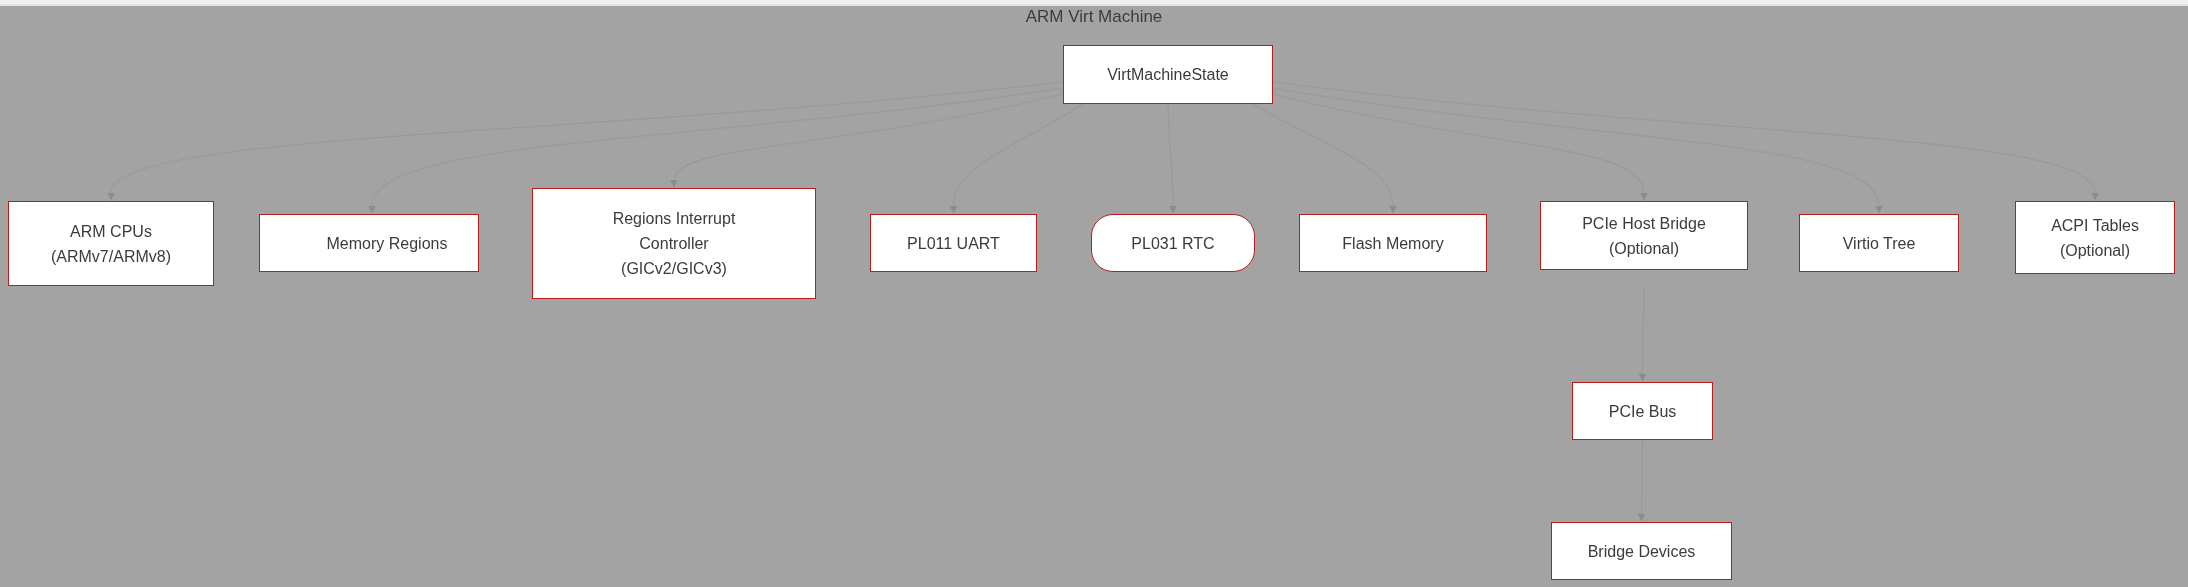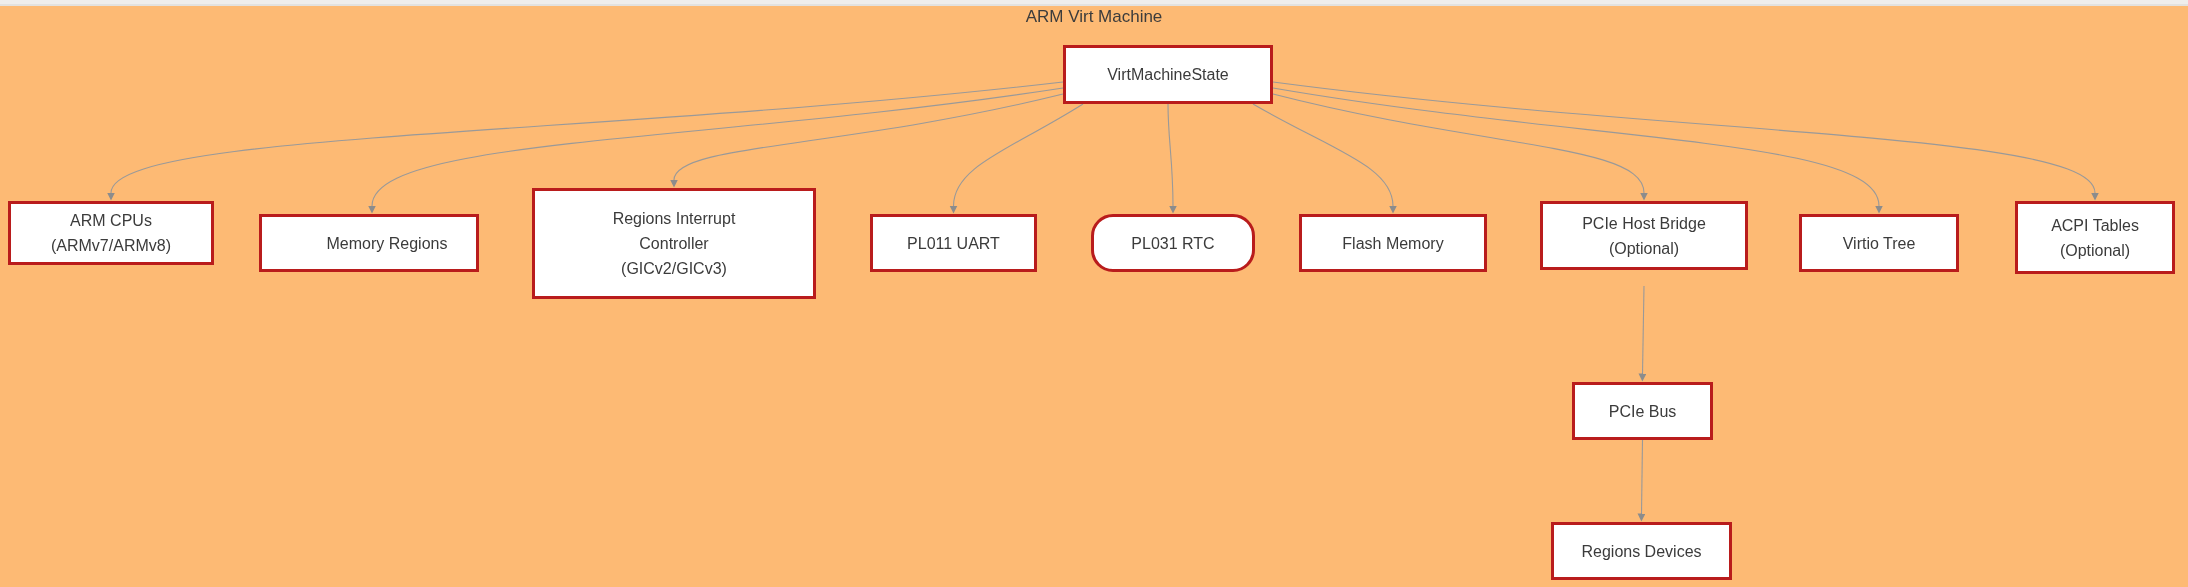--- a/index.html
+++ b/index.html
@@ -5,21 +5,21 @@
   html, body {
     margin: 0;
     padding: 0;
     background: #f6f6f5;
     font-family: "Liberation Sans", "DejaVu Sans", sans-serif;
   }
   #canvas {
     position: relative;
     width: 2188px;
     height: 587px;
-    background: #fdba74;
+    background: #a3a3a3;
     overflow: hidden;
   }
   #top-strip {
     position: absolute;
     top: 0; left: 0; right: 0;
     height: 4px;
     background: #efeeec;
     border-bottom: 2px solid #e3e2df;
   }
   #diagram-title {
@@ -34,21 +34,21 @@
   #edges-layer {
     position: absolute;
     top: 0; left: 0;
     width: 2188px;
     height: 587px;
   }
   .node {
     position: absolute;
     box-sizing: border-box;
     background: #ffffff;
-    border: 3px solid #b91c1c;
+    border: 1px solid #b91c1c;
     color: #3b3b3b;
     font-size: 16px;
     line-height: 25px;
     text-align: center;
     display: flex;
     flex-direction: column;
     justify-content: center;
     align-items: center;
   }
   .node-line {
@@ -77,21 +77,21 @@
       <path d="M 1273,94 C 1487.2,149 1644,144 1644,193" fill="none" stroke="#999999" stroke-width="1.1" marker-end="url(#arrow)"></path>
       <path d="M 1273,88 C 1592.95,143 1879,138 1879,206" fill="none" stroke="#999999" stroke-width="1.1" marker-end="url(#arrow)"></path>
       <path d="M 1273,82 C 1690.15,137 2095,132 2095,193" fill="none" stroke="#999999" stroke-width="1.1" marker-end="url(#arrow)"></path>
       <path d="M 1644,286 L 1642.5,374" fill="none" stroke="#999999" stroke-width="1.1" marker-end="url(#arrow)"></path>
       <path d="M 1642.5,440 L 1641.5,514" fill="none" stroke="#999999" stroke-width="1.1" marker-end="url(#arrow)"></path>
     </svg>
   <div id="nodes-layer">
       <div class="node" style="left: 1063px; top: 45px; width: 210px; height: 59px;">
         <span class="node-line">VirtMachineState</span>
       </div>
-      <div class="node" style="left: 8px; top: 201px; width: 206px; height: 64px;">
+      <div class="node" style="left: 8px; top: 201px; width: 206px; height: 85px;">
         <span class="node-line">ARM CPUs</span>
         <span class="node-line">(ARMv7/ARMv8)</span>
       </div>
       <div class="node" style="left: 259px; top: 214px; width: 220px; height: 58px; padding-left: 36px;">
         <span class="node-line">Memory Regions</span>
       </div>
       <div class="node" style="left: 532px; top: 188px; width: 284px; height: 111px;">
         <span class="node-line">Regions Interrupt</span>
         <span class="node-line">Controller</span>
         <span class="node-line">(GICv2/GICv3)</span>
@@ -113,16 +113,16 @@
         <span class="node-line">Virtio Tree</span>
       </div>
       <div class="node" style="left: 2015px; top: 201px; width: 160px; height: 73px;">
         <span class="node-line">ACPI Tables</span>
         <span class="node-line">(Optional)</span>
       </div>
       <div class="node" style="left: 1572px; top: 382px; width: 141px; height: 58px;">
         <span class="node-line">PCIe Bus</span>
       </div>
       <div class="node" style="left: 1551px; top: 522px; width: 181px; height: 58px;">
-        <span class="node-line">Regions Devices</span>
+        <span class="node-line">Bridge Devices</span>
       </div>
     </div>
 </div>
 
 </body></html>

